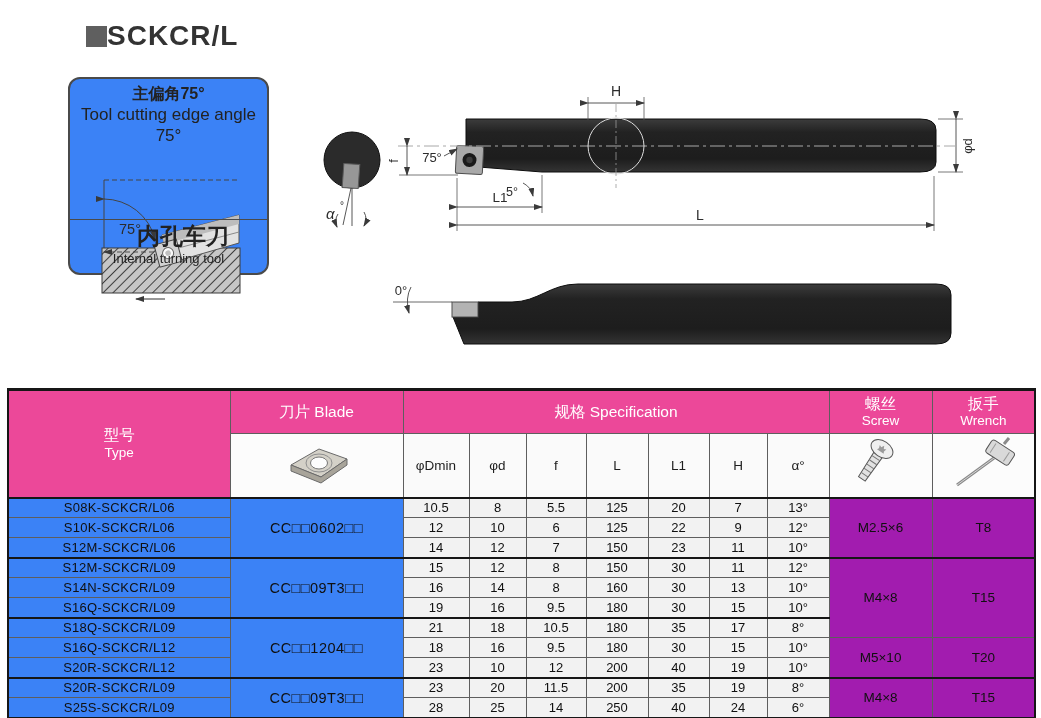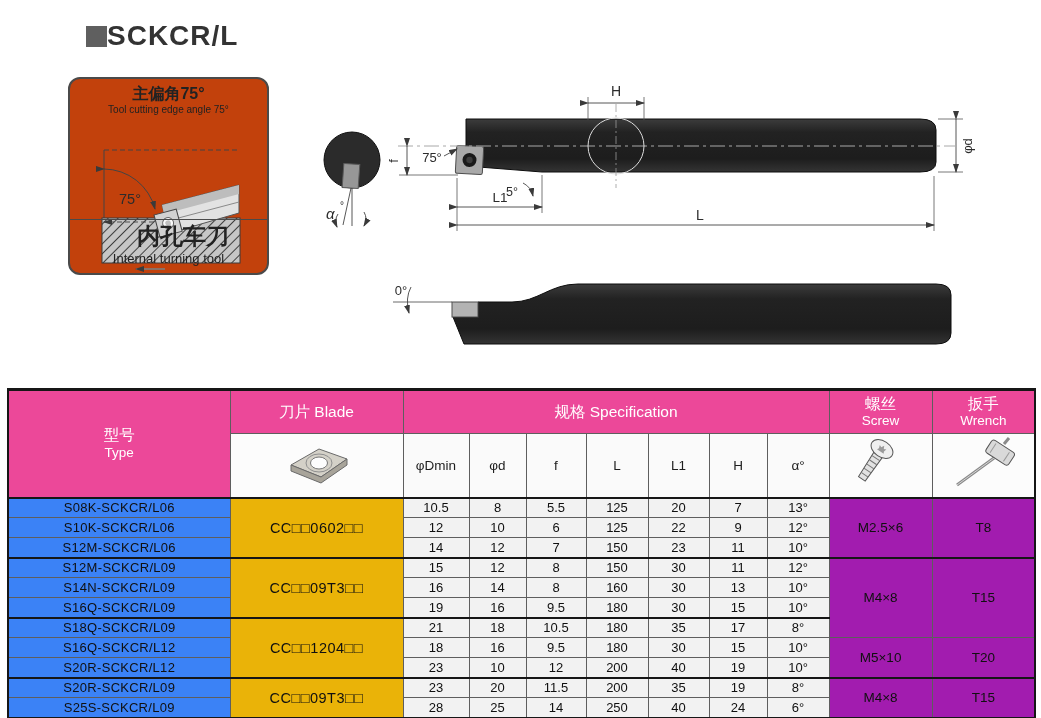--- a/index.html
+++ b/index.html
@@ -4,24 +4,24 @@
 <style>
   html,body{margin:0;padding:0;background:#fff;}
   .page{position:relative;width:1041px;height:718px;background:#fff;overflow:hidden;
         font-family:"Liberation Sans","DejaVu Sans",sans-serif;color:#222;}
   
   .title{position:absolute;left:86px;top:20px;display:flex;align-items:center;}
   .title .sq{width:21px;height:21px;background:#5f5f5f;}
   .title .txt{font-size:28px;font-weight:600;color:#333;letter-spacing:1px;}
   
   .infobox{position:absolute;left:68px;top:77px;width:201px;height:198px;border:2px solid #4a4a4a;
-           border-radius:12px;box-sizing:border-box;background:#c2410c;}
+           border-radius:12px;box-sizing:border-box;background:#3b82f6;}
   .ib-head{text-align:center;padding-top:5px;line-height:1.25;}
   .ib-head .cn{font-size:16px;font-weight:bold;color:#222;}
-  .ib-head .en{font-size:10px;color:#222;}
+  .ib-head .en{font-size:17px;color:#222;}
   .ib-foot{position:absolute;left:0;right:0;bottom:0;height:50px;border-top:1.5px solid #4a4a4a;
            text-align:center;padding-top:3px;line-height:1.2;}
   .ib-foot .cn{font-size:23px;font-weight:bold;color:#222;margin-left:29px;}
   .ib-foot .en{font-size:13px;color:#222;}
   .ib-svg{display:block;margin:0 auto;}
   
   .draw{position:absolute;left:0;top:0;pointer-events:none;}
   svg text{font-family:"Liberation Sans","DejaVu Sans",sans-serif;fill:#2c2c2c;}
   
   table.spec{position:absolute;left:7px;top:388px;width:1027px;border-collapse:collapse;table-layout:fixed;
@@ -29,21 +29,21 @@
   table.spec th,table.spec td{border:1px solid #5e5e5e;padding:0;text-align:center;vertical-align:middle;overflow:hidden;}
   thead{border-bottom:2px solid #161616;}
   tr.hr1{height:44px;} tr.hr2{height:64px;}
   tbody tr{height:20px;}
   .gray{background:#ec4899;color:#fff;font-weight:normal;}
   .gray .l1{font-size:15.5px;line-height:1.2;} .gray .l2{font-size:13.5px;line-height:1.2;}
   th.subcol{background:#fafafa;color:#1d1d1d;font-size:13.5px;font-weight:normal;}
   td.imgcell{background:#fcfcfc;}
   tbody td{font-size:13px;background:#f2f2f2;color:#101010;}
   td.type{background:#3b82f6;letter-spacing:.3px;}
-  td.blade{background:#eab308;font-size:14.5px;letter-spacing:.5px;}
+  td.blade{background:#3b82f6;font-size:14.5px;letter-spacing:.5px;}
   td.screw{background:#a21caf;font-size:13.5px;}
   tr.gt > td{border-top:2px solid #161616;}
   td.gtc{border-top:2px solid #161616;}
 </style>
 </head>
 <body>
 
 <div class="page">
 
   <div class="title">

